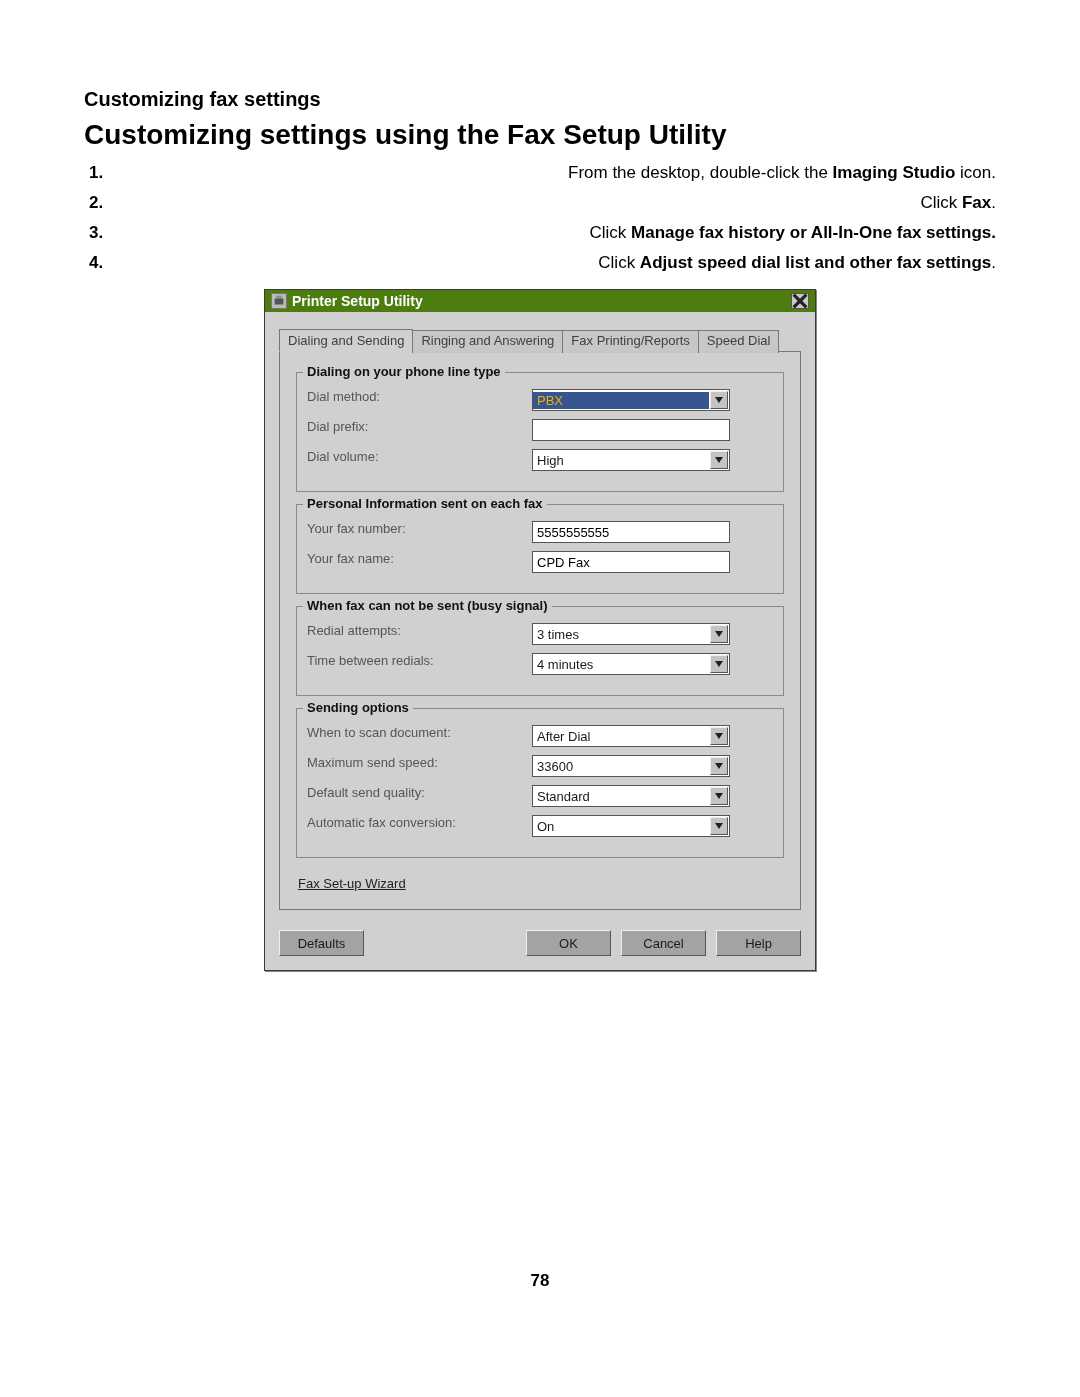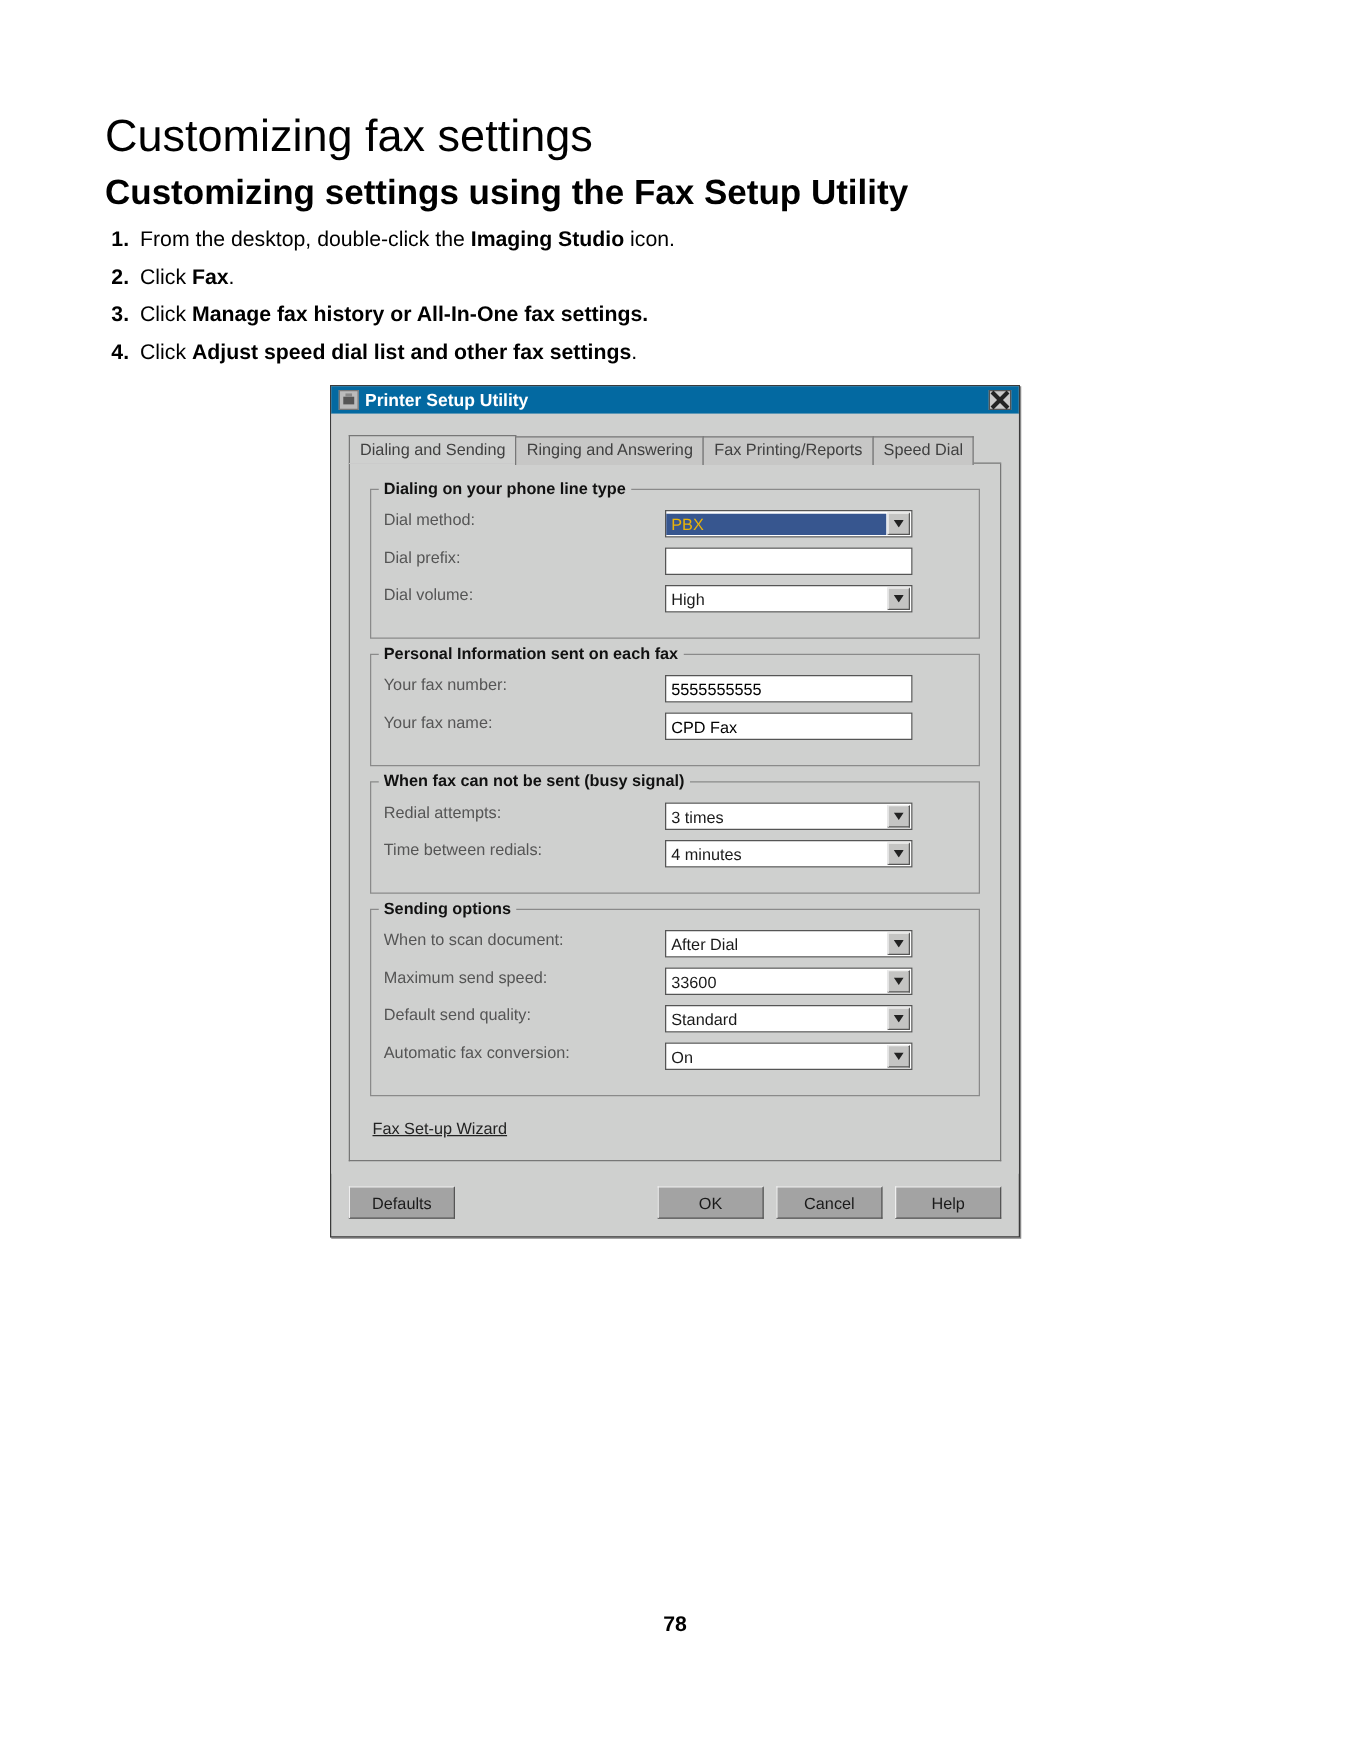--- a/index.html
+++ b/index.html
@@ -7,62 +7,63 @@
     margin: 0;
     padding: 0;
     background: #fff;
     font-family: Arial, Helvetica, sans-serif;
     width: 1080px;
   }
   .page {
     padding: 88px 84px 40px 84px;
   }
   .h1 {
-    font-size: 36px;
-    font-weight: normal;
+    font-size: 20px;
+    font-weight: bold;
     margin: 0 0 8px 0;
   }
   .h2 {
     font-size: 28px;
     font-weight: bold;
     margin: 0 0 12px 0;
   }
   .para {
     font-size: 17px;
     margin: 0 0 18px 0;
   }
   ol.steps {
     padding-left: 24px;
     margin: 0 0 16px 0;
     font-size: 17px;
   }
   ol.steps li {
     margin-bottom: 10px;
     padding-left: 4px;
+    text-align: right;
   }
   ol.steps li::marker { font-weight: bold; }
   .bold { font-weight: bold; }
 
   
   .dlg-wrap {
     display: flex;
     justify-content: center;
     margin-top: 4px;
   }
   .dlg {
     width: 552px;
     background: #cfd0cf;
     border: 1px solid #3a3a3a;
     box-shadow: 1px 1px 0 #888;
     font-family: Tahoma, Arial, sans-serif;
     font-size: 13px;
     color: #1a1a1a;
   }
   .titlebar {
-    background: #0369a1;
+    background: #4d7c0f;
     color: #fff;
     font-weight: bold;
     padding: 3px 6px;
     display: flex;
     align-items: center;
     justify-content: space-between;
     font-size: 14px;
     gap: 28px;
   }
   .titlebar-left { display:flex; align-items:center; gap:5px; }

